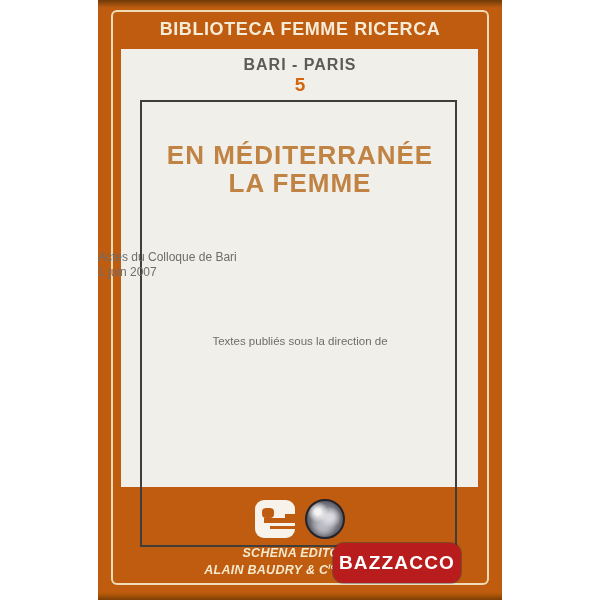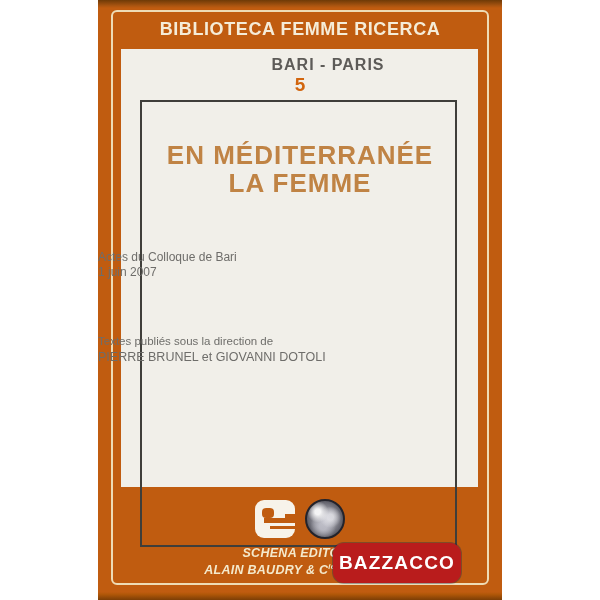--- a/index.html
+++ b/index.html
@@ -28,41 +28,41 @@
     position:absolute;left:0;top:19px;width:100%;
     text-align:center;color:#f5ecd8;font-weight:bold;
     font-size:18px;letter-spacing:0.6px;
   }
   .panel{
     position:absolute;left:23px;top:49px;width:357px;height:438px;
     background:#f1efe9;
   }
   .collection{
     position:absolute;left:0;top:56px;width:100%;text-align:center;
-    color:#5d5b58;font-weight:bold;font-size:16px;letter-spacing:1px;padding-left:28px;
+    color:#5d5b58;font-weight:bold;font-size:16px;letter-spacing:1px;
   }
   .volume{
     position:absolute;left:0;top:74px;width:100%;text-align:center;
     color:#d2650e;font-weight:bold;font-size:19px;
   }
   .black-box{
     position:absolute;left:42px;top:100px;width:313px;height:443px;
     border:2px solid #3f3e3a;
   }
   .book-title{
     position:absolute;left:0;top:141px;width:100%;text-align:center;
     color:#c08344;font-weight:bold;font-size:26px;line-height:28px;
     letter-spacing:1px;
   }
   .subtitle{
     position:absolute;left:0;top:250px;width:100%;
     color:#6e6d6a;font-size:12px;line-height:15px;
   }
   .direction{
-    position:absolute;left:0;top:334px;width:100%;text-align:left;
+    position:absolute;left:0;top:334px;width:100%;text-align:center;
     color:#6e6d6a;
   }
   .direction .d1{font-size:11.5px;line-height:15px;}
   .direction .d2{font-size:12.5px;line-height:16px;}
   .logos-row{
     position:absolute;left:0;top:499px;width:100%;height:40px;
     display:flex;justify-content:center;align-items:center;gap:10px;
   }
   .schena-logo{width:40px;height:38px;display:block;}
   .baudry-logo{
@@ -115,21 +115,20 @@
     <div>LA FEMME</div>
   </div>
 
   <div class="subtitle">
     <div>Actes du Colloque de Bari</div>
     <div>1 juin 2007</div>
   </div>
 
   <div class="direction">
     <div class="d1">Textes publiés sous la direction de</div>
-    <div class="d2">PIERRE BRUNEL et GIOVANNI DOTOLI</div>
   </div>
 
   <div class="logos-row">
     <svg class="schena-logo" viewBox="0 0 40 38">
       <rect x="0" y="0" width="40" height="38" rx="9" fill="#f7f3ea"></rect>
       <rect x="7" y="8" width="12" height="10" rx="4" fill="#c05c10"></rect>
       <rect x="9" y="18" width="31" height="5" fill="#c05c10"></rect>
       <rect x="15" y="26" width="25" height="3" fill="#c05c10"></rect>
       <rect x="30" y="14" width="10" height="5" fill="#c05c10"></rect>
     </svg>

